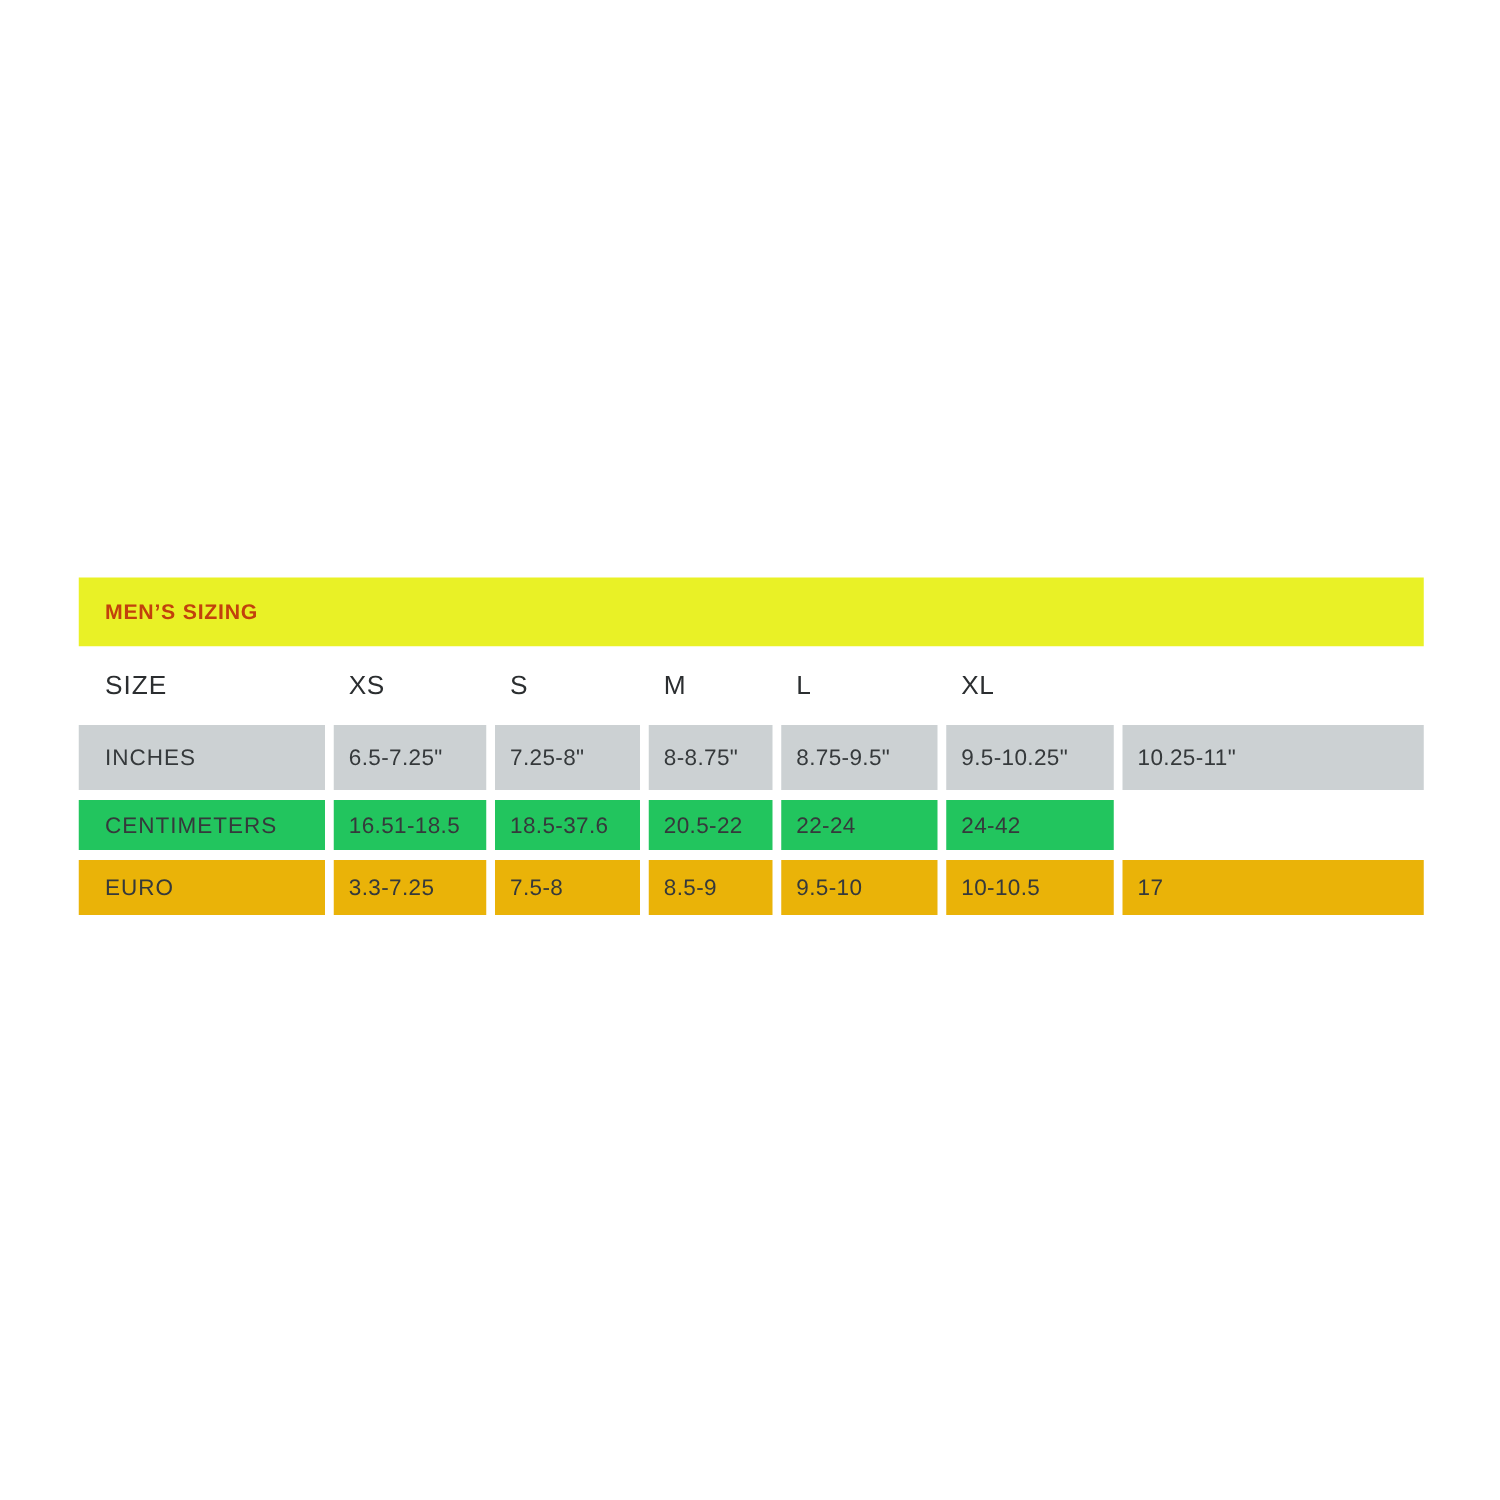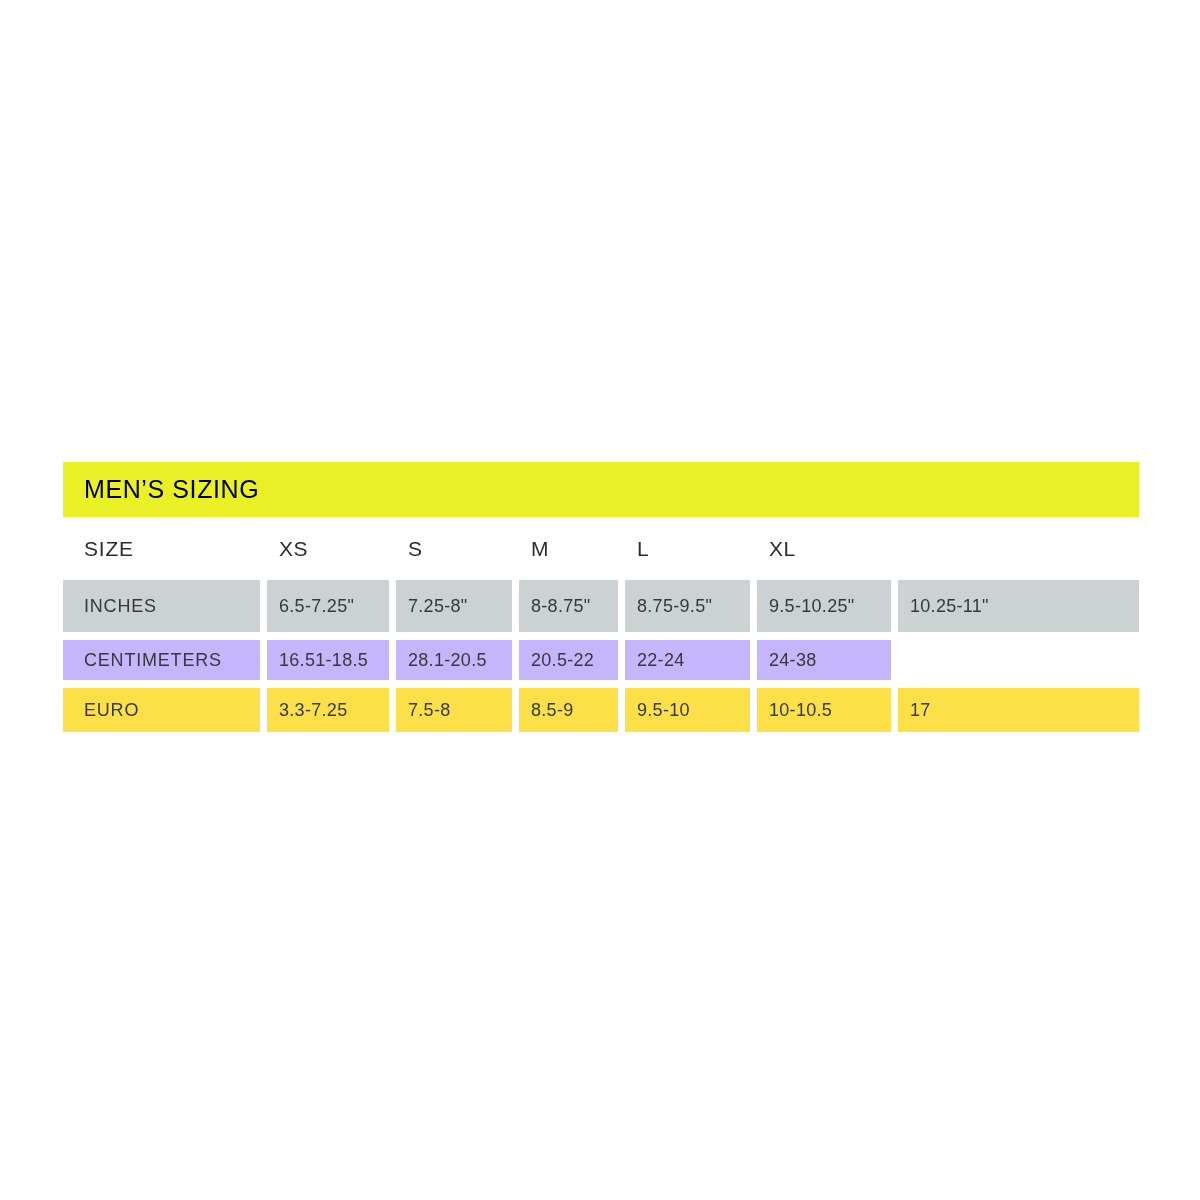--- a/index.html
+++ b/index.html
@@ -19,24 +19,24 @@
   }
   .title-bar {
     height: 55px;
     background: #e9f126;
     display: flex;
     align-items: center;
     padding-left: 21px;
     box-sizing: border-box;
   }
   .title-text {
-    font-size: 25px;
-    font-weight: 400;
+    font-size: 17px;
+    font-weight: 700;
     letter-spacing: 0.6px;
-    color: #000000;
+    color: #c2410c;
   }
   .grid-row {
     display: grid;
     grid-template-columns: 197px 122px 116px 99px 125px 134px 1fr;
     column-gap: 7px;
   }
   .head-row {
     height: 63px;
     align-items: center;
   }
@@ -58,22 +58,22 @@
     color: #35393b;
     letter-spacing: 0.3px;
     padding-left: 12px;
     box-sizing: border-box;
   }
   .data-row .cell.first {
     padding-left: 21px;
     letter-spacing: 0.8px;
   }
   .row-inches .cell { height: 52px; background: #ccd1d3; }
-  .row-cent  .cell { height: 40px; background: #c4b5fd; }
-  .row-euro  .cell { height: 44px; background: #fde047; }
+  .row-cent  .cell { height: 40px; background: #22c55e; }
+  .row-euro  .cell { height: 44px; background: #eab308; }
 </style>
 </head>
 <body>
 
 <div class="size-chart">
 
   <div class="title-bar">
     <span class="title-text">MEN’S SIZING</span>
   </div>
 
@@ -92,24 +92,24 @@
     <div class="cell">7.25-8"</div>
     <div class="cell">8-8.75"</div>
     <div class="cell">8.75-9.5"</div>
     <div class="cell">9.5-10.25"</div>
     <div class="cell">10.25-11"</div>
   </div>
 
   <div class="grid-row data-row row-cent">
     <div class="cell first">CENTIMETERS</div>
     <div class="cell">16.51-18.5</div>
-    <div class="cell">28.1-20.5</div>
+    <div class="cell">18.5-37.6</div>
     <div class="cell">20.5-22</div>
     <div class="cell">22-24</div>
-    <div class="cell">24-38</div>
+    <div class="cell">24-42</div>
   </div>
 
   <div class="grid-row data-row row-euro">
     <div class="cell first">EURO</div>
     <div class="cell">3.3-7.25</div>
     <div class="cell">7.5-8</div>
     <div class="cell">8.5-9</div>
     <div class="cell">9.5-10</div>
     <div class="cell">10-10.5</div>
     <div class="cell">17</div>

